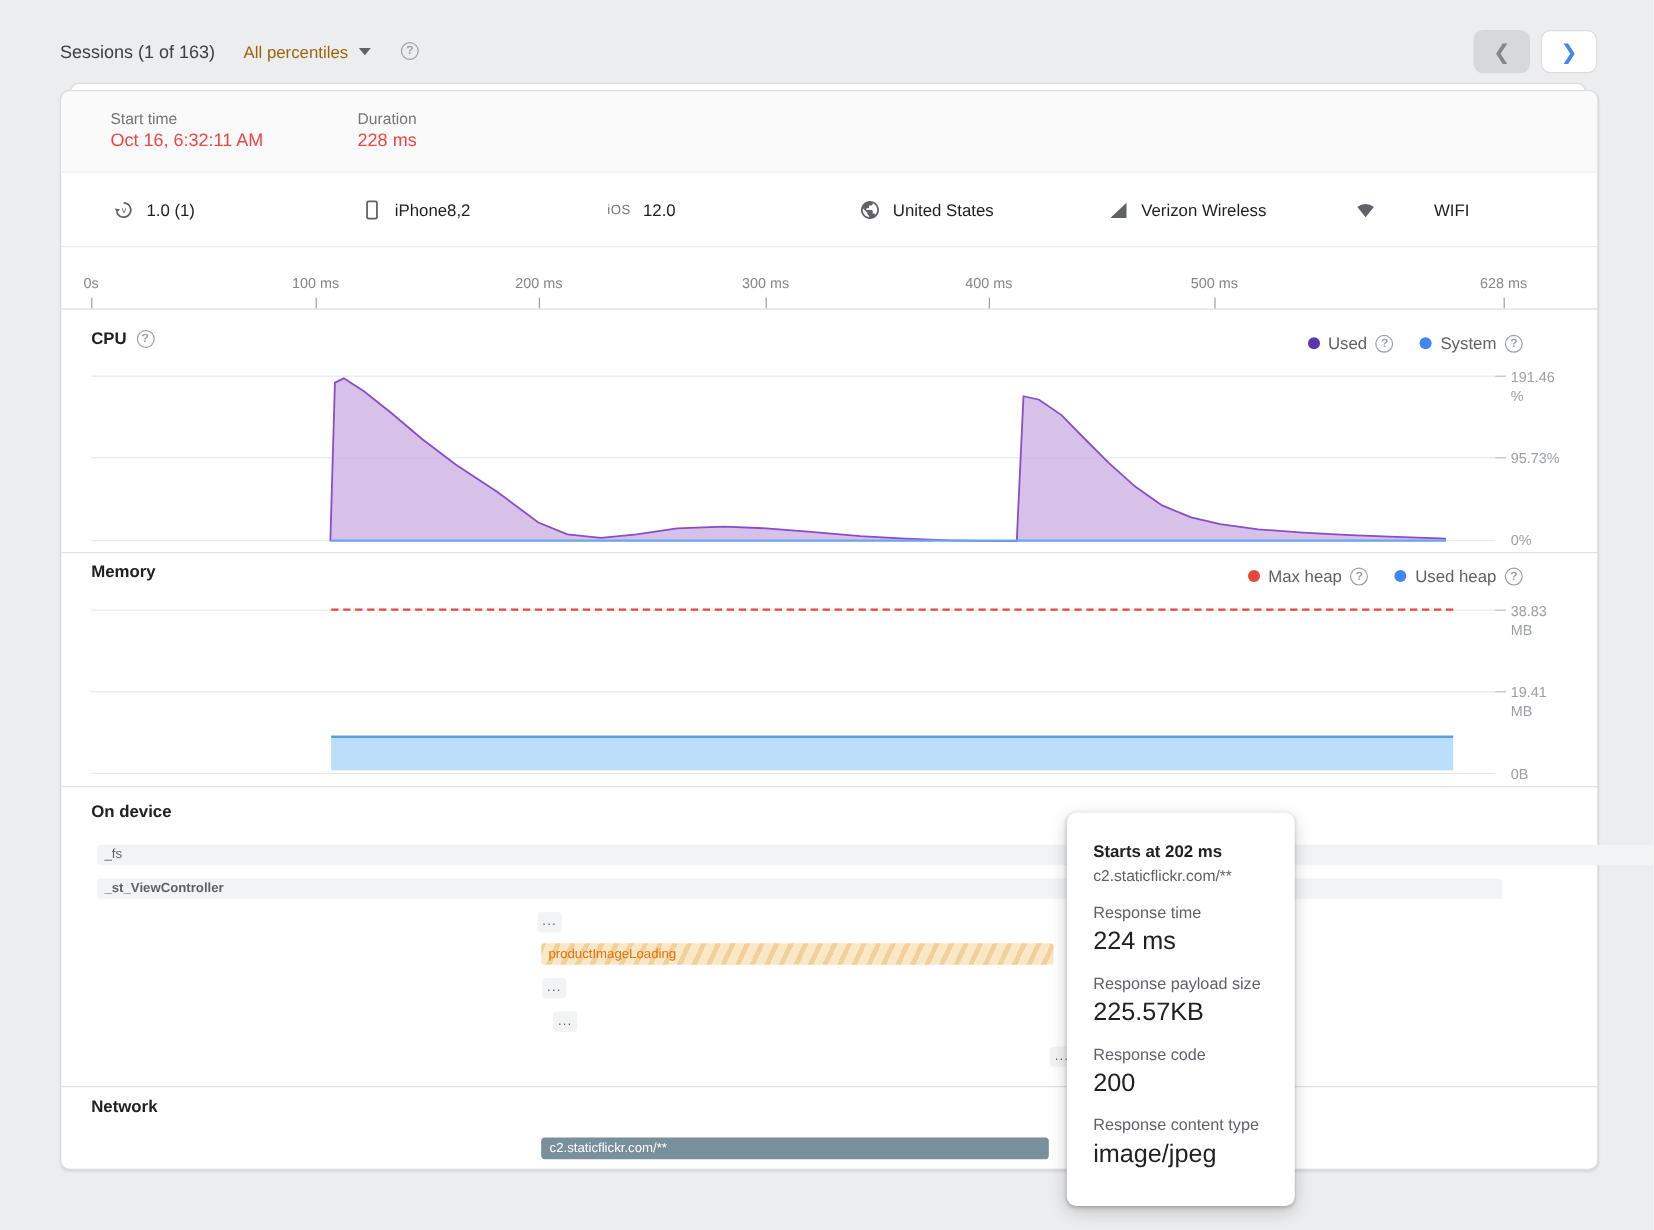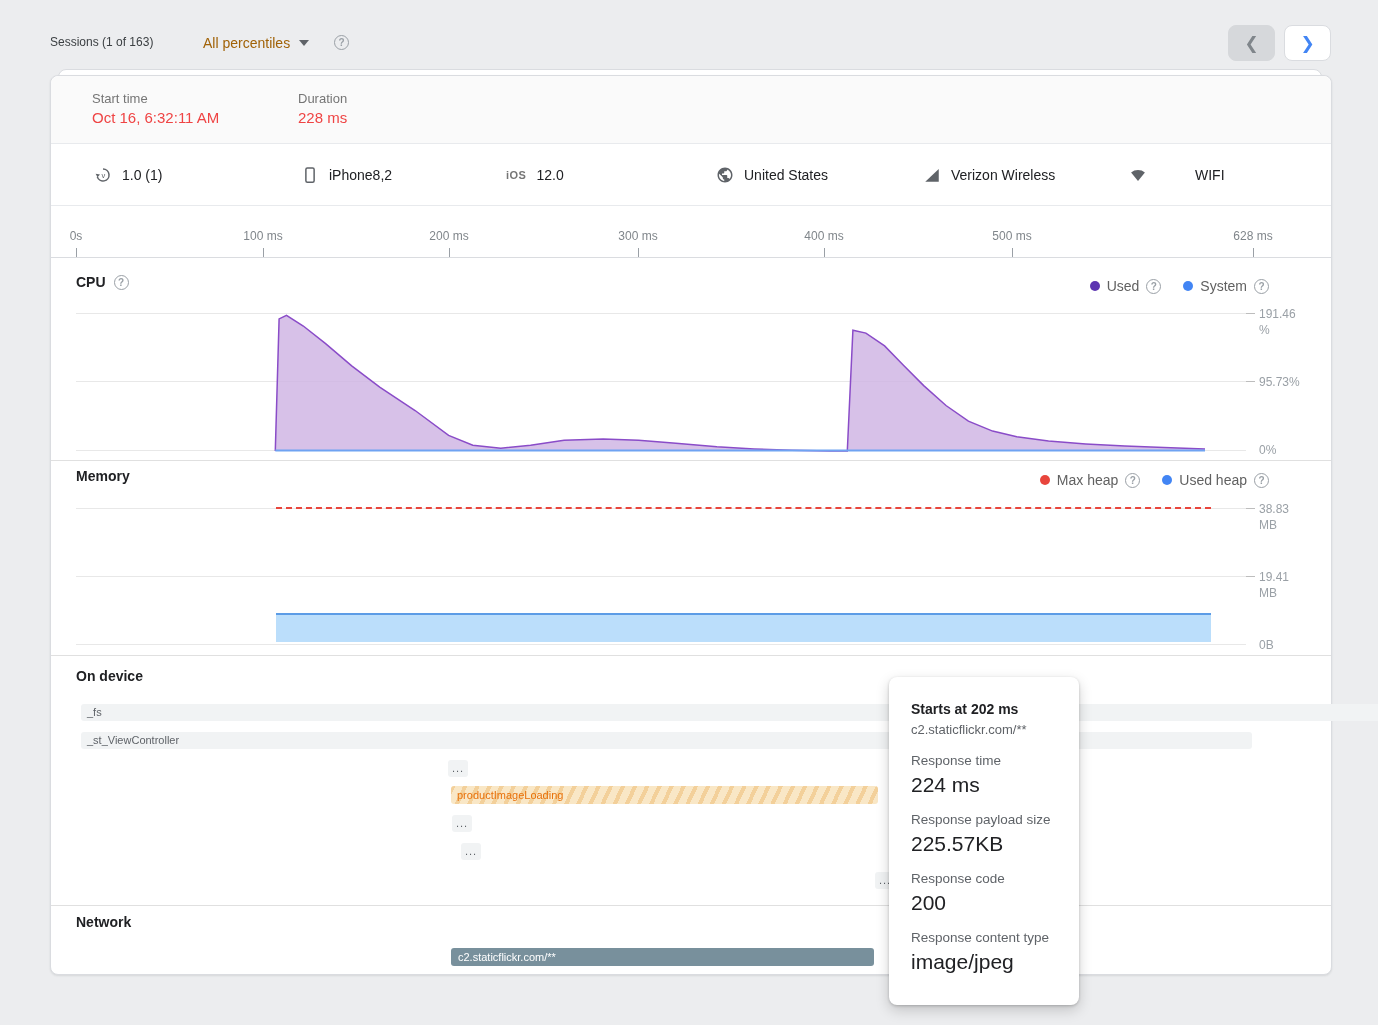--- a/index.html
+++ b/index.html
@@ -5,21 +5,21 @@
   * { margin:0; padding:0; box-sizing:border-box; }
   html,body { width:1378px; height:1025px; }
   body {
     font-family:"Liberation Sans","DejaVu Sans",sans-serif;
     background:#ecedef; color:#202124; overflow:hidden; position:relative;
   }
   .abs { position:absolute; }
 
   
   .top-header { position:absolute; left:0; top:0; width:100%; height:66px; }
-  .sessions-label { position:absolute; left:50px; top:35px; font-size:12px; color:#3c4043; }
+  .sessions-label { position:absolute; left:50px; top:35px; font-size:15px; color:#3c4043; }
   .percentile-dd { position:absolute; left:203px; top:30px; height:26px; display:flex; align-items:center; gap:9px; cursor:pointer; }
   .percentile-dd .dd-label { font-size:14px; color:#a16207; }
   .caret { width:0; height:0; border-left:5px solid transparent; border-right:5px solid transparent; border-top:6px solid #5f6368; }
   .help-circ { width:15px; height:15px; border:1.5px solid #9aa0a6; border-radius:50%; color:#9aa0a6;
     font-size:10px; line-height:13px; text-align:center; font-weight:bold; display:inline-block; cursor:pointer; }
   .hdr-help { position:absolute; left:334px; top:35px; }
   .nav-btn { position:absolute; top:25px; width:47px; height:36px; border-radius:8px; display:flex; align-items:center; justify-content:center; cursor:pointer; }
   .nav-prev { left:1228px; background:#d6d8db; border:1px solid #d6d8db; }
   .nav-next { left:1284px; background:#fff; border:1px solid #dadce0; }
   .chev { font-size:17px; font-weight:bold; line-height:1; }
@@ -35,21 +35,21 @@
   
   .info-strip { position:absolute; left:0; top:0; width:100%; height:68px; background:#fafafa;
     border-bottom:1px solid #e8eaed; border-radius:8px 8px 0 0; }
   .fld-label { font-size:13px; color:#757575; }
   .fld-value { font-size:15px; color:#ef4444; }
 
   
   .device-row { position:absolute; left:0; top:68px; width:100%; height:62px; border-bottom:1px solid #e8eaed; }
   .dev-item { position:absolute; top:0; height:62px; display:flex; align-items:center; gap:10px; font-size:14px; color:#202124; }
   .dev-icon { width:18px; height:18px; flex:none; color:#5f6368; }
-  .ios-logo { font-size:11px; font-weight:bold; color:#757575; letter-spacing:0.5px; }
+  .ios-logo { font-size:11px; font-weight:normal; color:#757575; letter-spacing:0.5px; }
 
   
   .ruler { position:absolute; left:0; top:130px; width:100%; height:52px; border-bottom:1px solid #dadce0; cursor:col-resize; }
   .tick-label { position:absolute; top:23px; transform:translateX(-50%); font-size:12px; color:#80868b; white-space:nowrap; }
   .tick-mark { position:absolute; bottom:0; width:1px; height:9px; background:#9aa0a6; }
 
   
   .sec-cpu { position:absolute; left:0; top:182px; width:100%; height:203px; border-bottom:1px solid #e0e0e0; }
   .sec-mem { position:absolute; left:0; top:385px; width:100%; height:195px; border-bottom:1px solid #e0e0e0; }
   .sec-dev { position:absolute; left:0; top:580px; width:100%; height:250px; border-bottom:1px solid #e0e0e0; }
@@ -225,21 +225,21 @@
   <div class="ylab" style="top:493px;">19.41 MB</div>
   <div class="ylab" style="top:561px;">0B</div>
   <div class="mem-maxline"></div>
   <div class="mem-band"></div>
 
   <div class="sec-dev"></div>
   <div class="sec-title" style="top:592px;">
     <span>On device</span>
   </div>
   <div class="pill" style="left:30px;top:628px;width:1310px;">_fs</div>
-  <div class="pill" style="left:30px;top:656px;width:1171px;">_st_ViewController</div>
+  <div class="pill" style="left:30px;top:656px;width:1171px;font-weight:bold;">_st_ViewController</div>
   <div class="pill pill-dots" style="left:397px;top:684px;">...</div>
   <div class="trace-orange" style="left:400px;top:710px;width:427px;">productImageLoading</div>
   <div class="pill pill-dots" style="left:401px;top:739px;">...</div>
   <div class="pill pill-dots" style="left:410px;top:767px;">...</div>
   <div class="pill pill-dots" style="left:824px;top:796px;">...</div>
 
   <div class="sec-net"></div>
   <div class="sec-title" style="top:838px;">
     <span>Network</span>
   </div>

